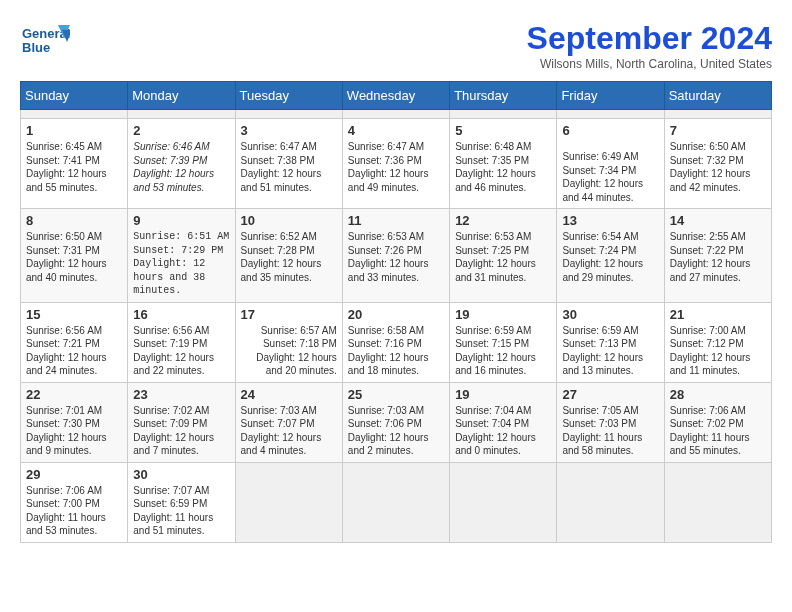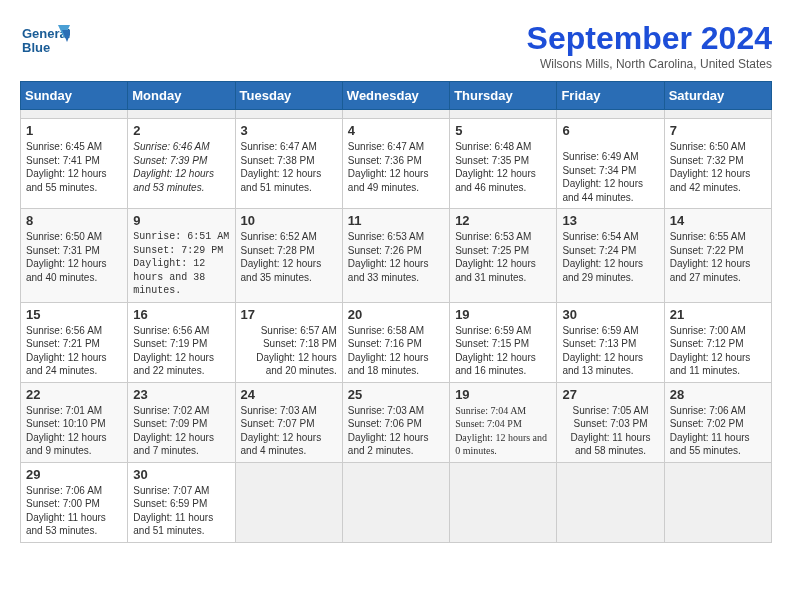--- a/index.html
+++ b/index.html
@@ -45,21 +45,21 @@
       width: 100%;
       border-collapse: collapse;
       font-size: 11px;
     }
     thead tr th {
       background-color: #2a6db5;
       color: #fff;
       padding: 6px 4px;
       text-align: left;
       font-size: 13px;
-      font-weight: bold;
+      font-weight: normal;
       border: 1px solid #1a5c96;
     }
     tbody tr td {
       border: 1px solid #ccc;
       padding: 4px 5px;
       vertical-align: top;
       width: 14.28%;
       min-height: 80px;
       background: #fff;
     }
@@ -200,21 +200,21 @@
 Daylight: 12 hours and 31 minutes.</div>
         </td>
         <td>
           <span class="day-num">13</span>
           <div class="cell-text" style="white-space: pre-line;">Sunrise: 6:54 AM
 Sunset: 7:24 PM
 Daylight: 12 hours and 29 minutes.</div>
         </td>
         <td>
           <span class="day-num">14</span>
-          <div class="cell-text" style="white-space: pre-line;">Sunrise: 6:55 AM
+          <div class="cell-text" style="white-space: pre-line;">Sunrise: 2:55 AM
 Sunset: 7:22 PM
 Daylight: 12 hours and 27 minutes.</div>
         </td>
       </tr>
       <tr>
         <td>
           <span class="day-num">15</span>
           <div class="cell-text" style="white-space: pre-line;">Sunrise: 6:56 AM
 Sunset: 7:21 PM
 Daylight: 12 hours and 24 minutes.</div>
@@ -253,21 +253,21 @@
           <span class="day-num">21</span>
           <div class="cell-text" style="white-space: pre-line;">Sunrise: 7:00 AM
 Sunset: 7:12 PM
 Daylight: 12 hours and 11 minutes.</div>
         </td>
       </tr>
       <tr>
         <td>
           <span class="day-num">22</span>
           <div class="cell-text" style="white-space: pre-line;">Sunrise: 7:01 AM
-Sunset: 10:10 PM
+Sunset: 7:30 PM
 Daylight: 12 hours and 9 minutes.</div>
         </td>
         <td>
           <span class="day-num">23</span>
           <div class="cell-text" style="white-space: pre-line;">Sunrise: 7:02 AM
 Sunset: 7:09 PM
 Daylight: 12 hours and 7 minutes.</div>
         </td>
         <td>
           <span class="day-num">24</span>
@@ -276,27 +276,27 @@
 Daylight: 12 hours and 4 minutes.</div>
         </td>
         <td>
           <span class="day-num">25</span>
           <div class="cell-text" style="white-space: pre-line;">Sunrise: 7:03 AM
 Sunset: 7:06 PM
 Daylight: 12 hours and 2 minutes.</div>
         </td>
         <td>
           <span class="day-num">19</span>
-          <div class="cell-text" style="white-space: pre-line; font-family: Liberation Serif, serif;">Sunrise: 7:04 AM
+          <div class="cell-text" style="white-space: pre-line;">Sunrise: 7:04 AM
 Sunset: 7:04 PM
 Daylight: 12 hours and 0 minutes.</div>
         </td>
         <td>
           <span class="day-num">27</span>
-          <div class="cell-text" style="white-space: pre-line; text-align: center;">Sunrise: 7:05 AM
+          <div class="cell-text" style="white-space: pre-line;">Sunrise: 7:05 AM
 Sunset: 7:03 PM
 Daylight: 11 hours and 58 minutes.</div>
         </td>
         <td>
           <span class="day-num">28</span>
           <div class="cell-text" style="white-space: pre-line;">Sunrise: 7:06 AM
 Sunset: 7:02 PM
 Daylight: 11 hours and 55 minutes.</div>
         </td>
       </tr>

